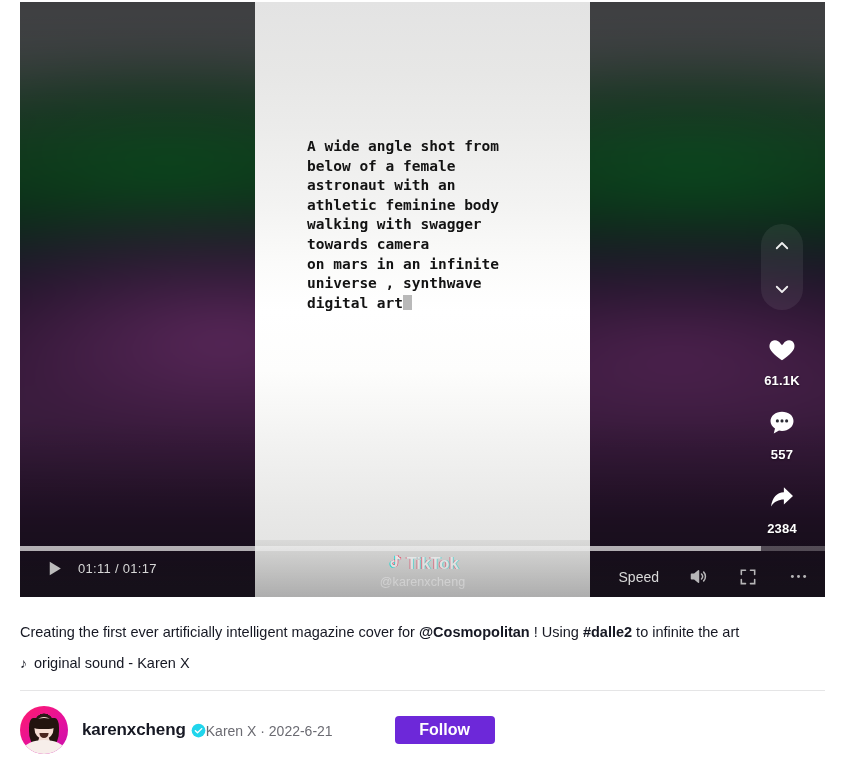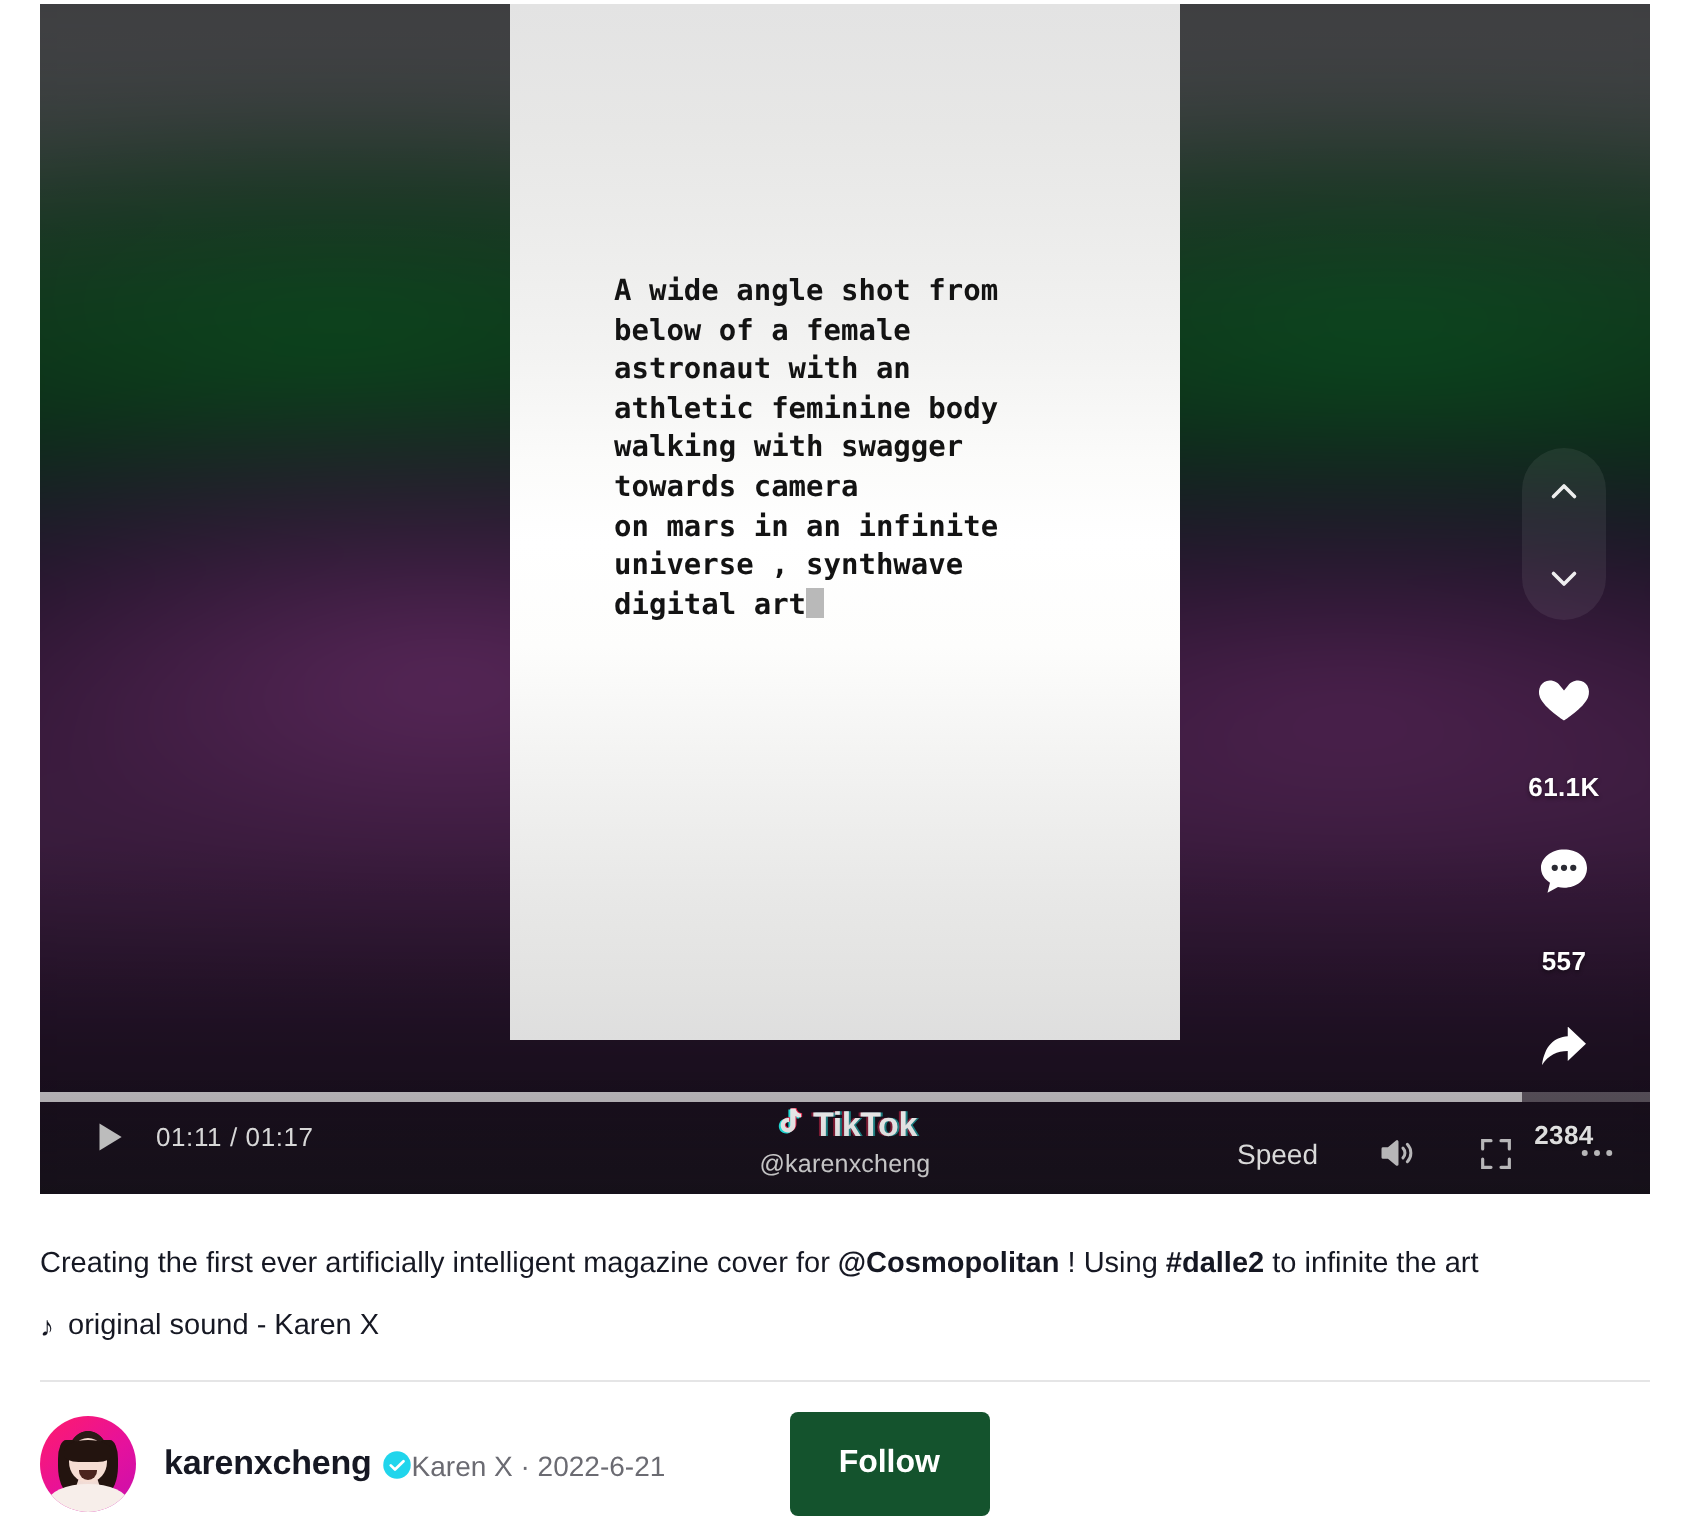--- a/index.html
+++ b/index.html
@@ -61,21 +61,21 @@
     inset: 0;
     background: linear-gradient(180deg, rgba(0,0,0,0.12) 0%, rgba(0,0,0,0.0) 25%, rgba(0,0,0,0.0) 70%, rgba(0,0,0,0.22) 100%);
   }
 
   
   .video-surface {
     position: absolute;
     left: 235px;
     top: 0;
     width: 335px;
-    height: 518px;
+    height: 595px;
     background: linear-gradient(180deg,
       #e3e3e3 0%,
       #e7e7e6 12%,
       #ececeb 22%,
       #f3f3f2 34%,
       #fbfbfa 44%,
       #ffffff 52%,
       #fdfdfc 62%,
       #f2f2f1 74%,
       #e8e8e7 86%,
@@ -144,21 +144,21 @@
 
   .action .glyph {
     width: 34px;
     height: 34px;
     display: flex;
     align-items: center;
     justify-content: center;
   }
 
   .action .count {
-    margin-top: 20px;
+    margin-top: 7px;
     font-size: 13px;
     font-weight: 700;
     color: #ffffff;
     text-shadow: 0 1px 2px rgba(0,0,0,0.45);
     letter-spacing: 0.2px;
   }
 
   
   .watermark {
     position: absolute;
@@ -384,23 +384,23 @@
   }
   .sub-line {
     margin-top: 3px;
     font-size: 14px;
     color: #6b6b72;
   }
 
   .follow-btn {
     margin-left: 62px;
     width: 100px;
-    height: 52px;
+    height: 28px;
     border-radius: 4px;
-    background: #14532d;
+    background: #6d28d9;
     color: #ffffff;
     font-size: 16px;
     font-weight: 600;
     border: none;
     cursor: pointer;
     font-family: "Liberation Sans", sans-serif;
   }
 </style>
 </head>
 <body>

